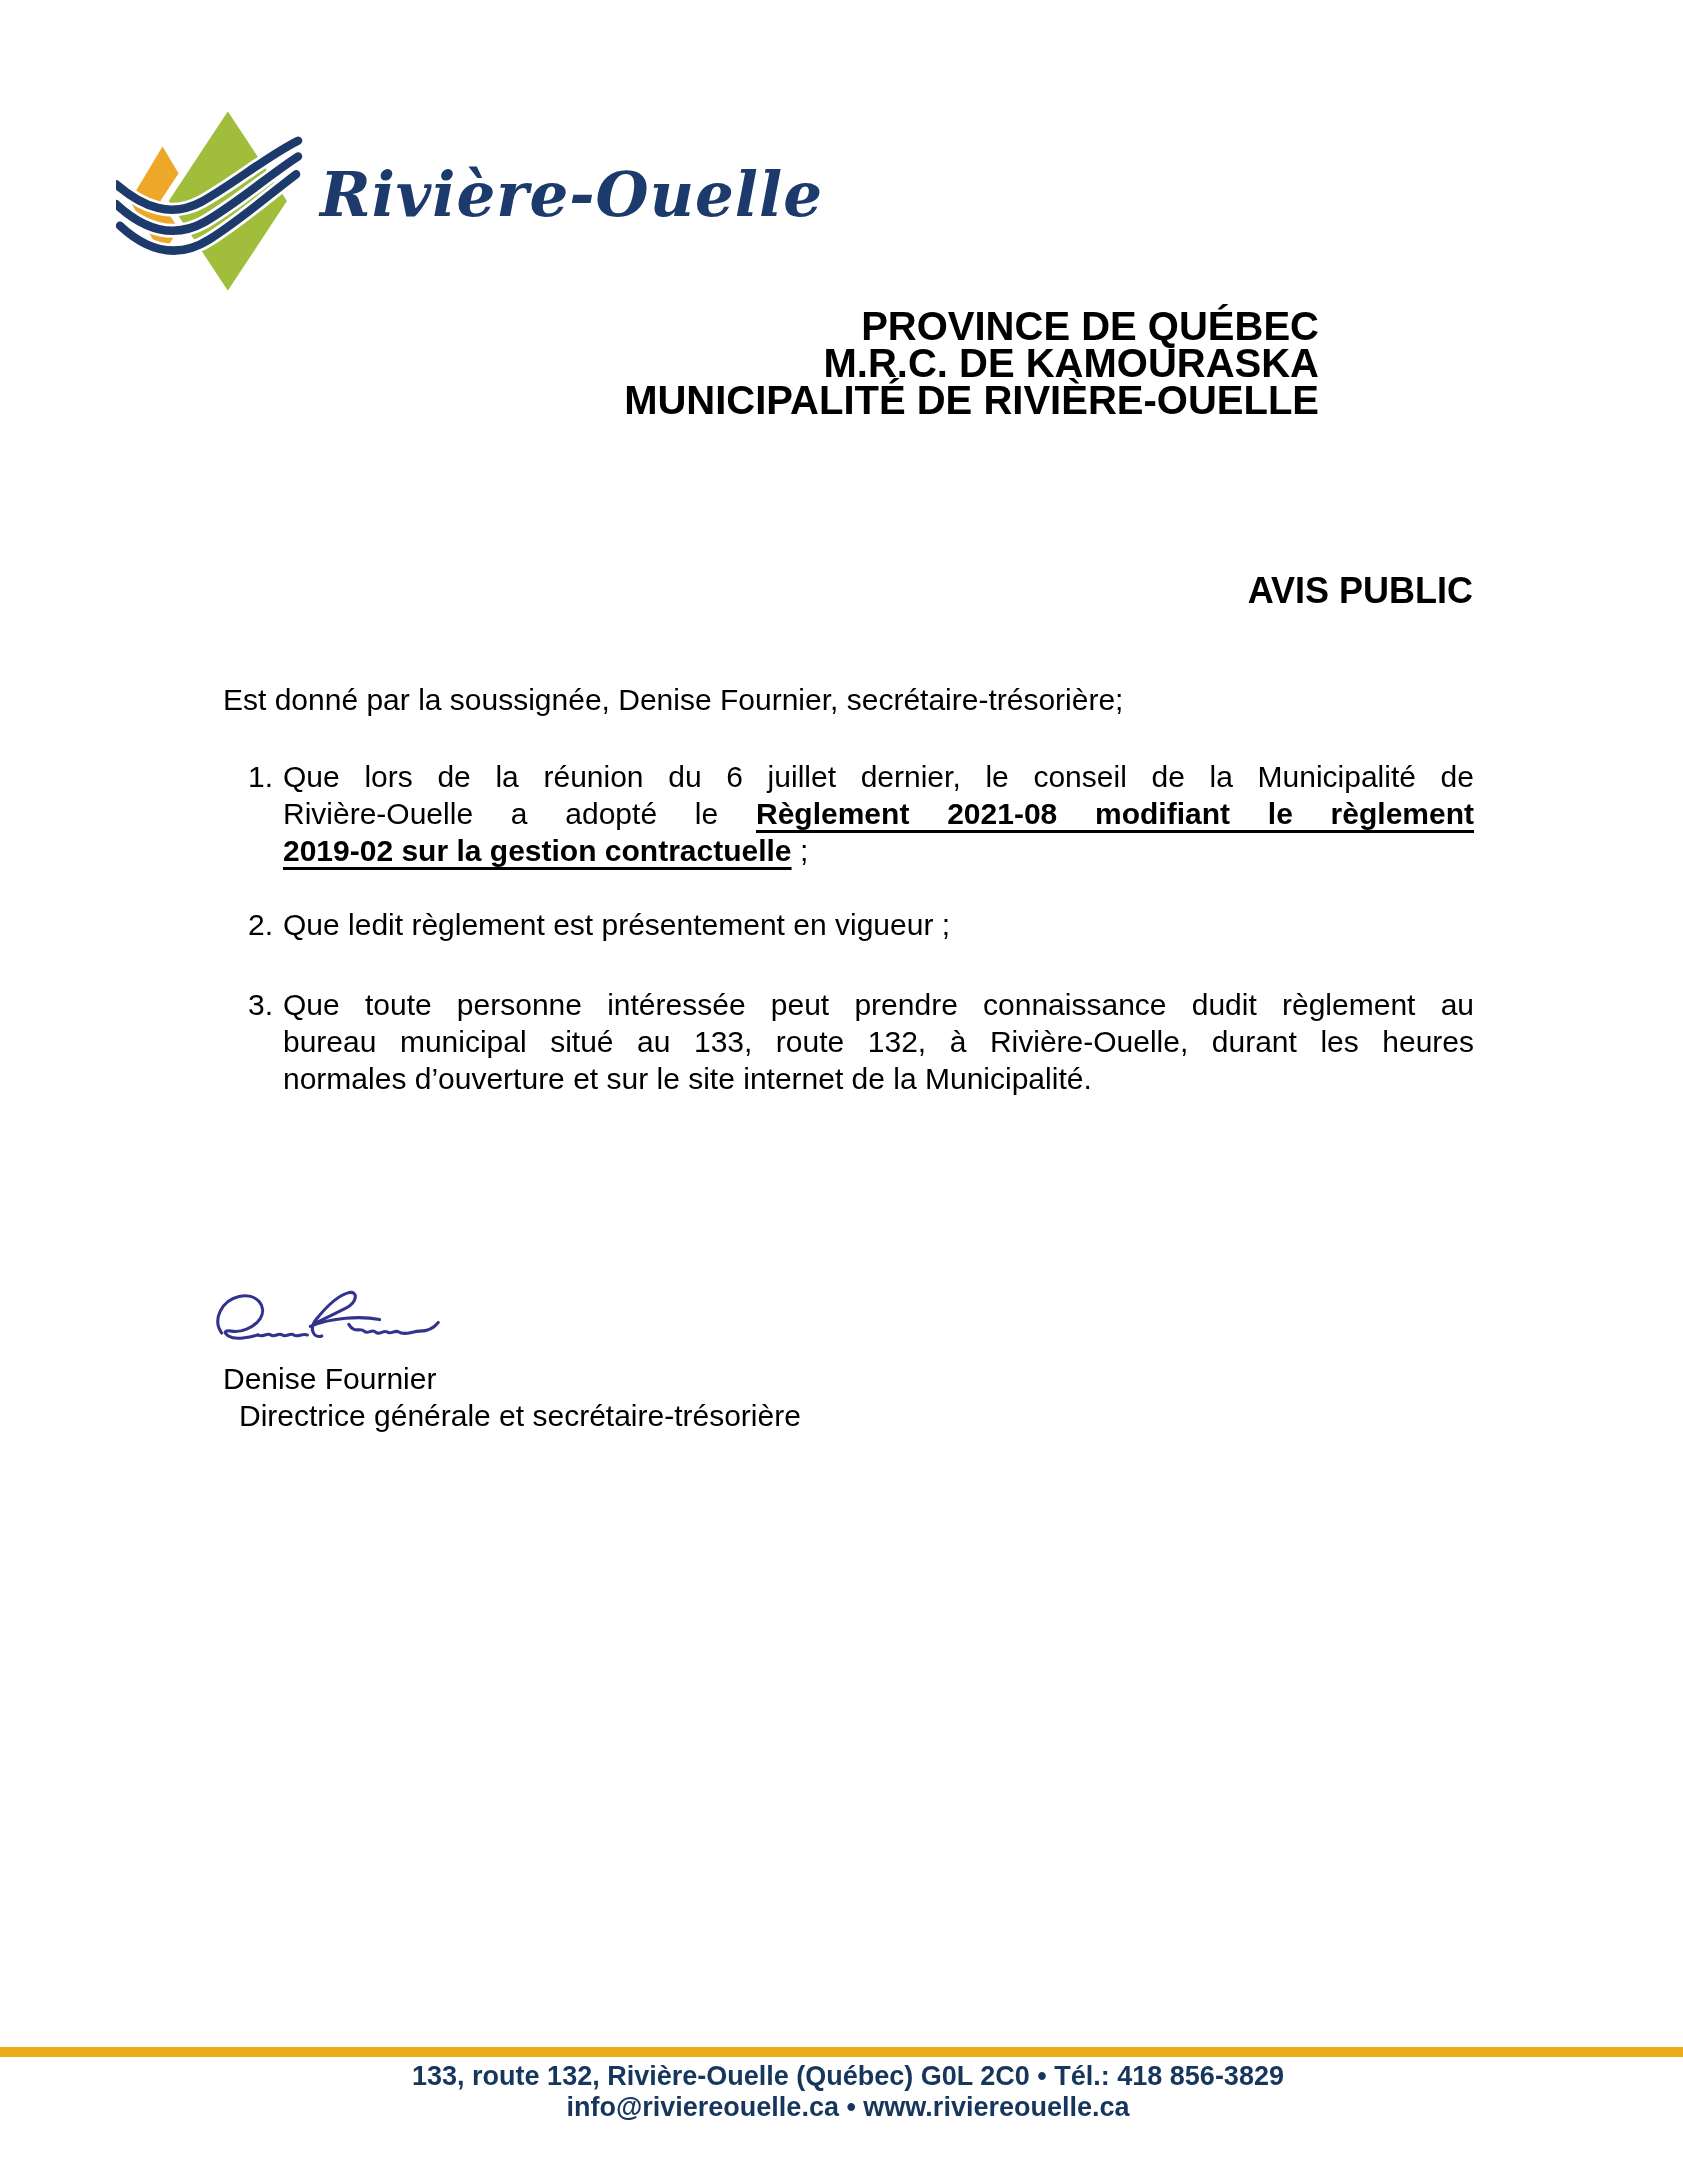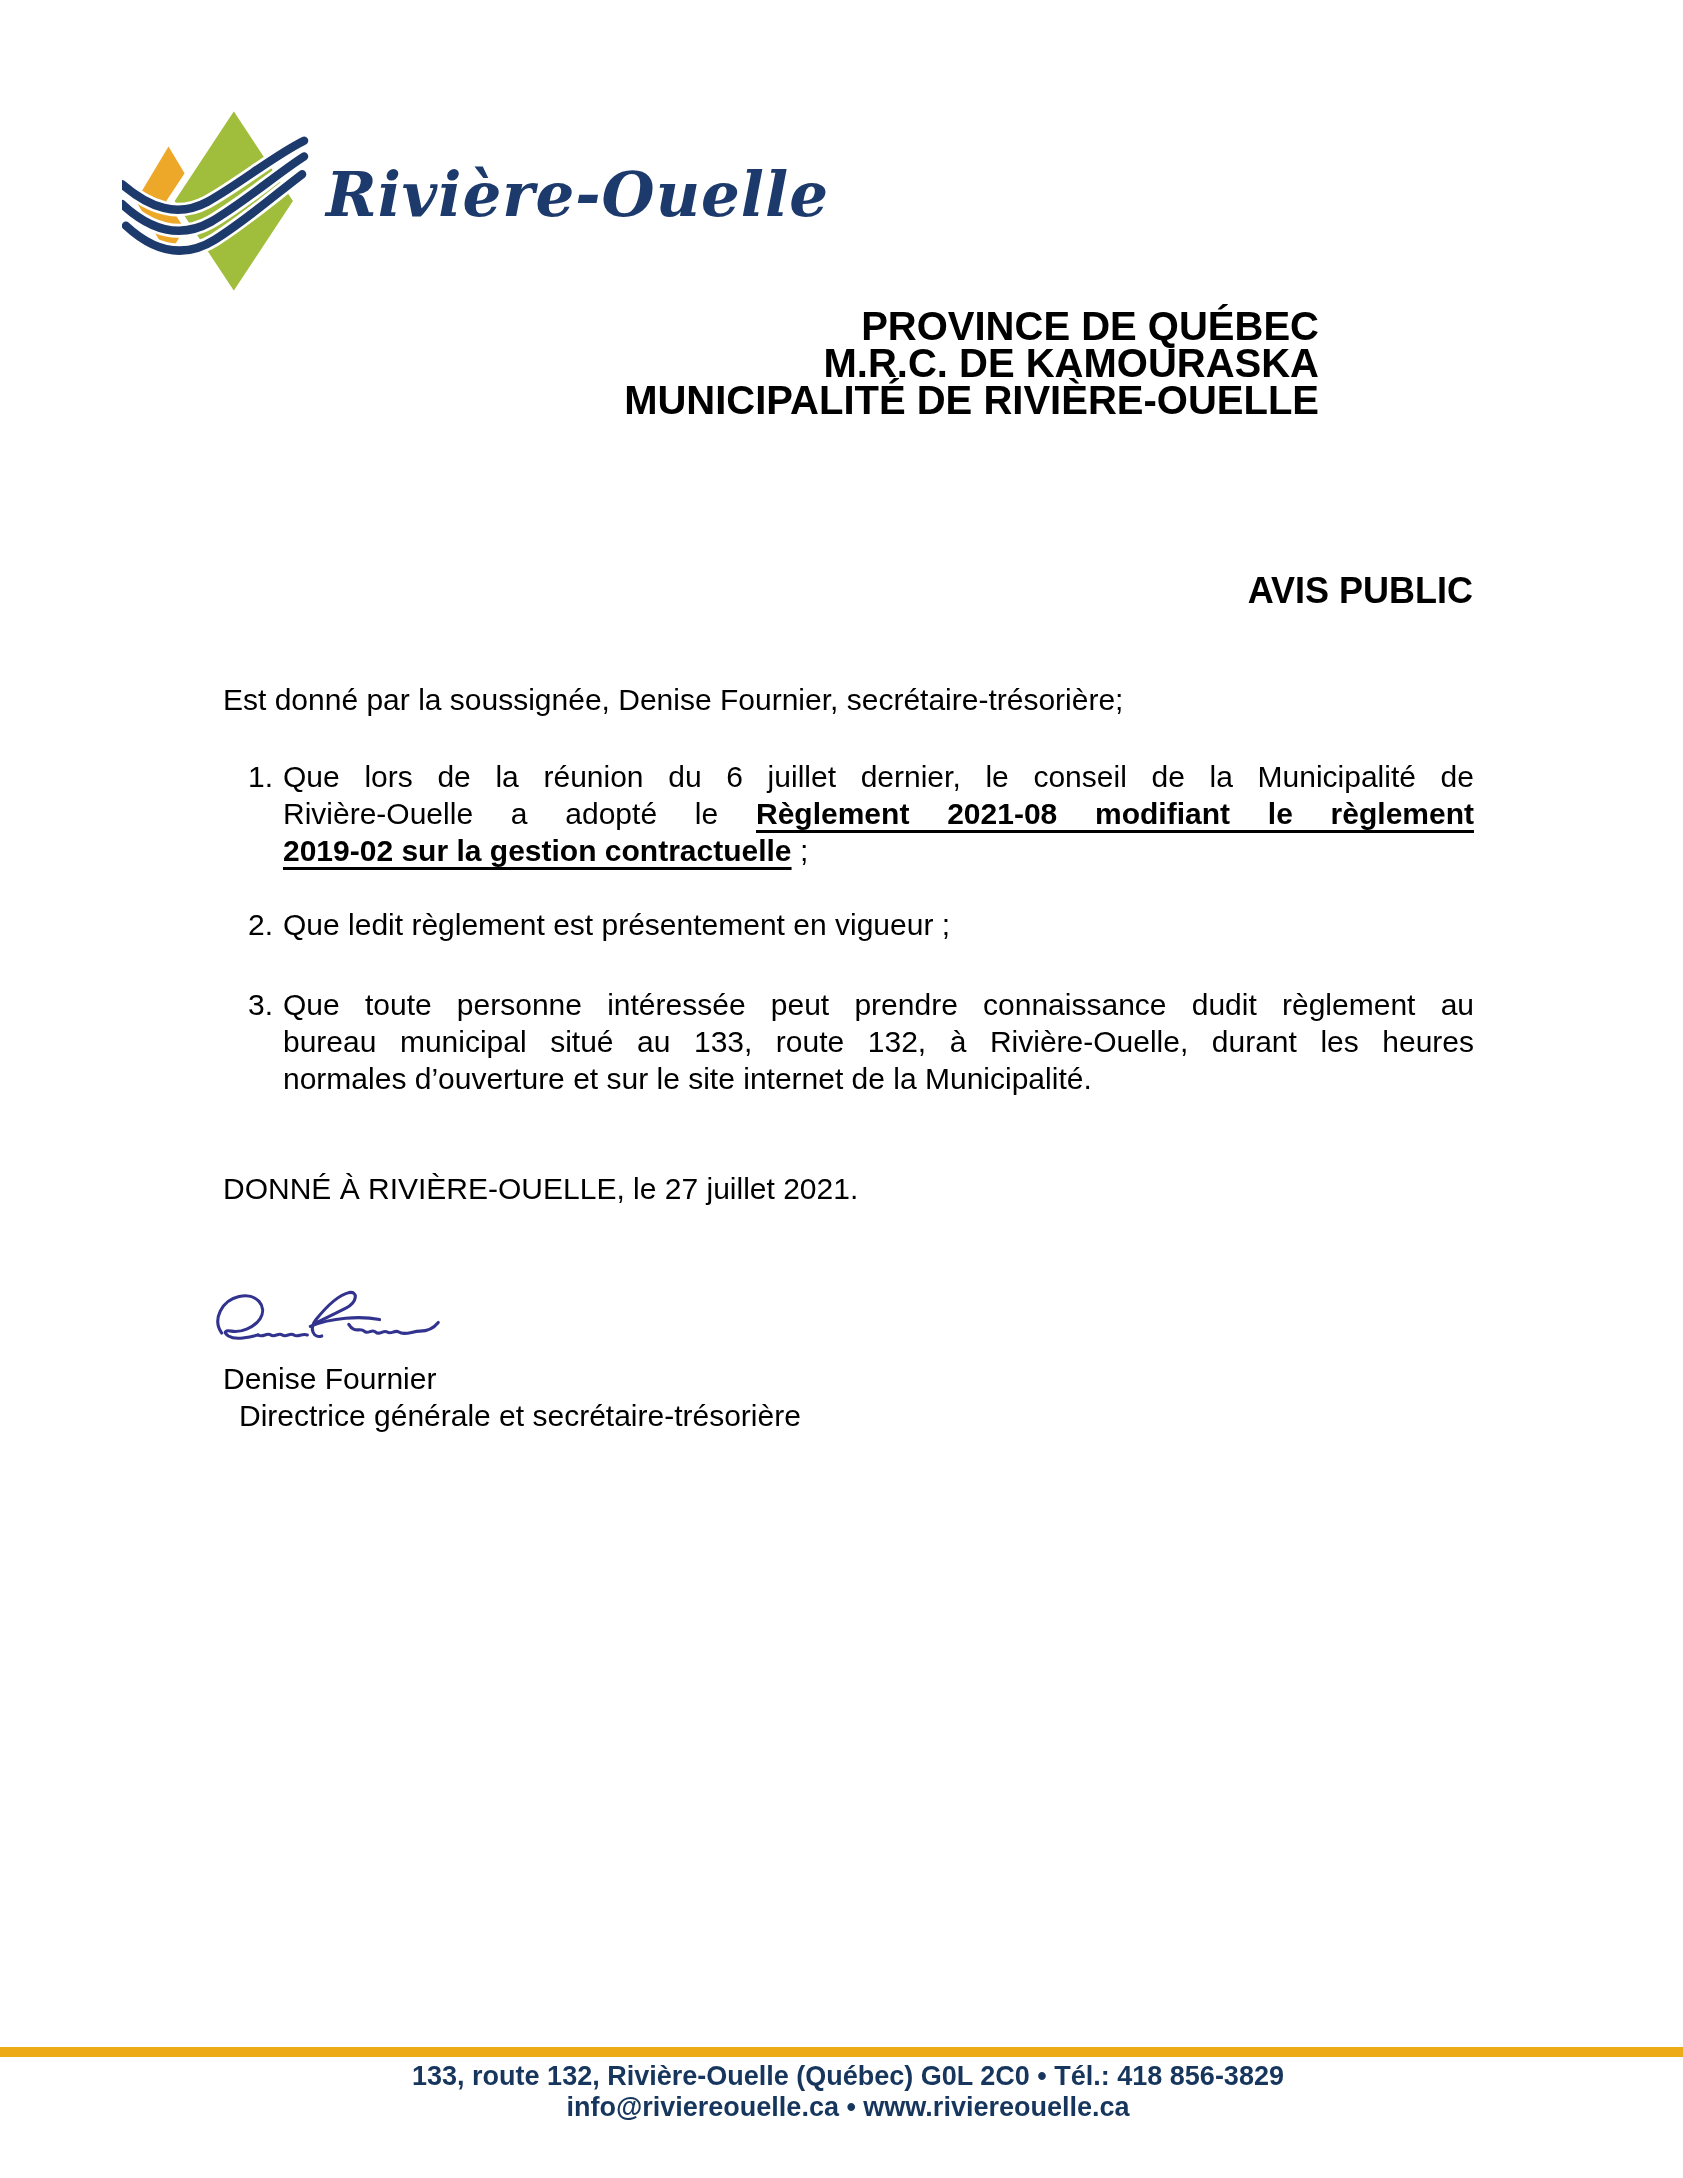--- a/index.html
+++ b/index.html
@@ -5,21 +5,21 @@
   * { margin:0; padding:0; box-sizing:border-box; }
   html,body { background:#ffffff; }
   body {
     width:1683px; height:2178px;
     font-family:"Liberation Sans","DejaVu Sans",sans-serif;
     color:#000;
   }
   .page { position:relative; width:1683px; height:2178px; background:#fff; overflow:hidden; }
 
   
-  .logo { position:absolute; left:122px; top:97px; display:flex; align-items:center; }
+  .logo { position:absolute; left:116px; top:97px; display:flex; align-items:center; }
   .logo-mark { width:188px; height:208px; flex:0 0 auto; }
   .logo-word {
     margin-left:16px; margin-top:-14px;
     font-family:"DejaVu Serif","Liberation Serif",serif;
     font-style:italic; font-weight:bold;
     font-size:61px; letter-spacing:1px;
     color:#1c3a6b;
   }
 
   
@@ -115,21 +115,20 @@
 
   <div class="list-item bodytext" style="top:986px">
     <span class="li-num">3.</span>
     <div class="li-body">
       <div class="jline"><span>Que toute personne intéressée peut prendre connaissance dudit règlement au</span></div>
       <div class="jline"><span>bureau municipal situé au 133, route 132, à Rivière-Ouelle, durant les heures</span></div>
       <div><span>normales d’ouverture et sur le site internet de la Municipalité.</span></div>
     </div>
   </div>
 
-  <div class="dateline bodytext">DONNÉ À RIVIÈRE-OUELLE, le 27 juillet 2021.</div>
 
   <svg class="signature-svg" width="233" height="77" viewBox="0 0 240 80" aria-hidden="true">
     <g fill="none" stroke="#32338E" stroke-width="3.2" stroke-linecap="round" stroke-linejoin="round">
       <path d="M8,52 C-2,38 8,18 26,14 C44,10 56,24 48,37 C42,46 28,52 18,50 C12,49 9,51 15,55 C23,60 36,56 46,54"></path>
       <path d="M46,54 C51,57 55,51 59,54 C63,57 67,51 71,54 C75,57 79,51 83,54 C87,57 91,52 97,54"></path>
       <path d="M112,55 C104,58 98,48 106,38 C114,28 128,13 140,10 C150,8 149,20 137,26 C127,31 115,37 107,41"></path>
       <path d="M100,45 C122,36 152,34 172,38"></path>
       <path d="M140,43 C146,53 152,46 156,50 C160,54 164,47 168,51 C172,55 176,48 180,51 C184,54 188,48 192,51 C198,55 206,50 214,50 C222,50 229,46 233,41"></path>
     </g>
   </svg>

